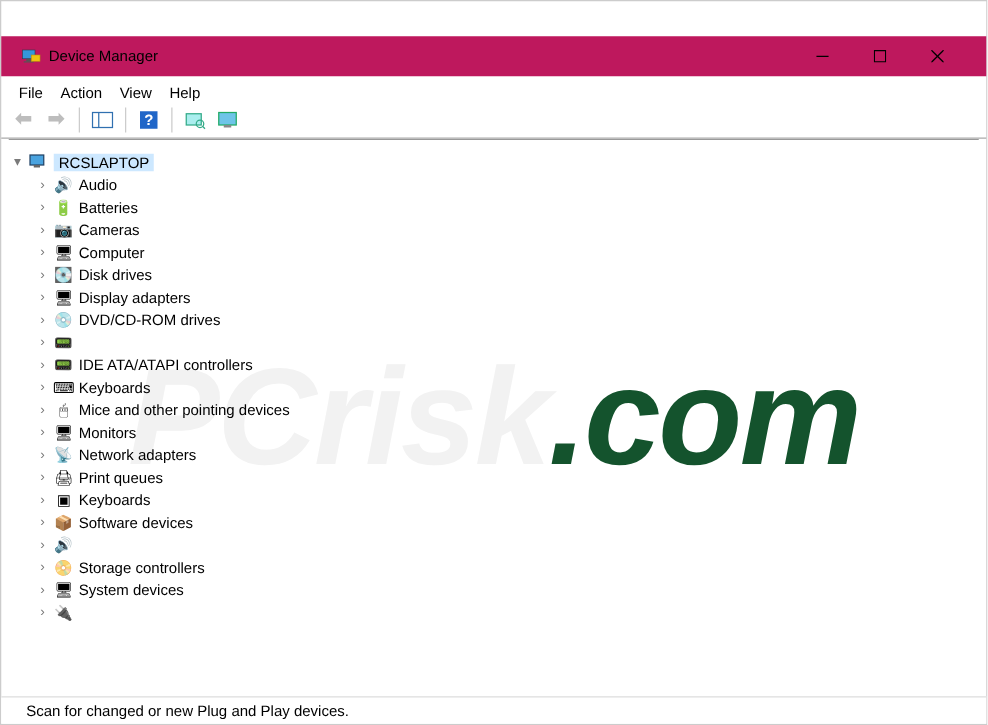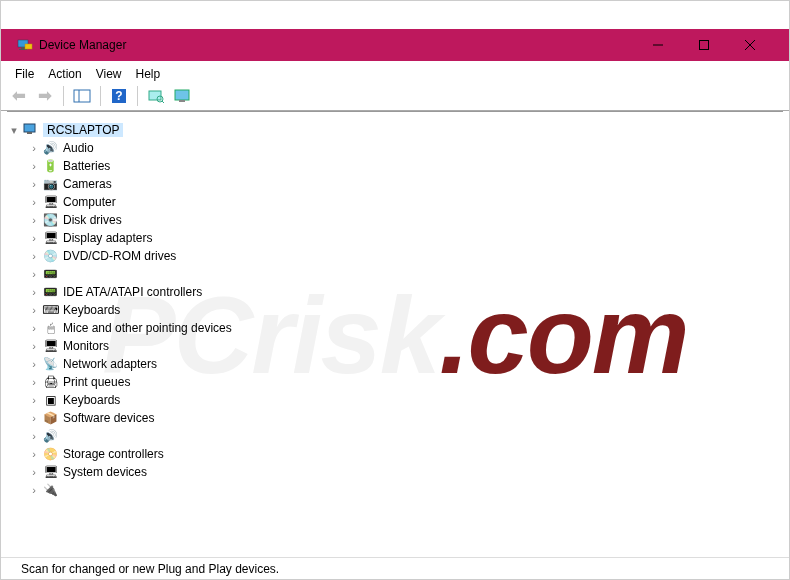--- a/index.html
+++ b/index.html
@@ -117,21 +117,21 @@
     transform: translate(-50%,-50%);
     font-size: 110px;
     font-weight: 900;
     font-style: italic;
     letter-spacing: -2px;
     color: #f2f2f2;
     z-index: 0;
     pointer-events: none;
     white-space: nowrap;
   }
-  .watermark .dot { color: #7f1d1d; margin-top: 18px; }
+  .watermark .dot { color: #14532d; margin-top: 18px; }
   .tree-root, .tree-child, .context-menu, .arrow-cursor { position: relative; z-index: 2; }
 </style>
 </head>
 <body>
 
 <div class="window">
 
   <div class="titlebar">
     <span class="titlebar-icon">
       <svg width="16" height="16" viewBox="0 0 16 16">

